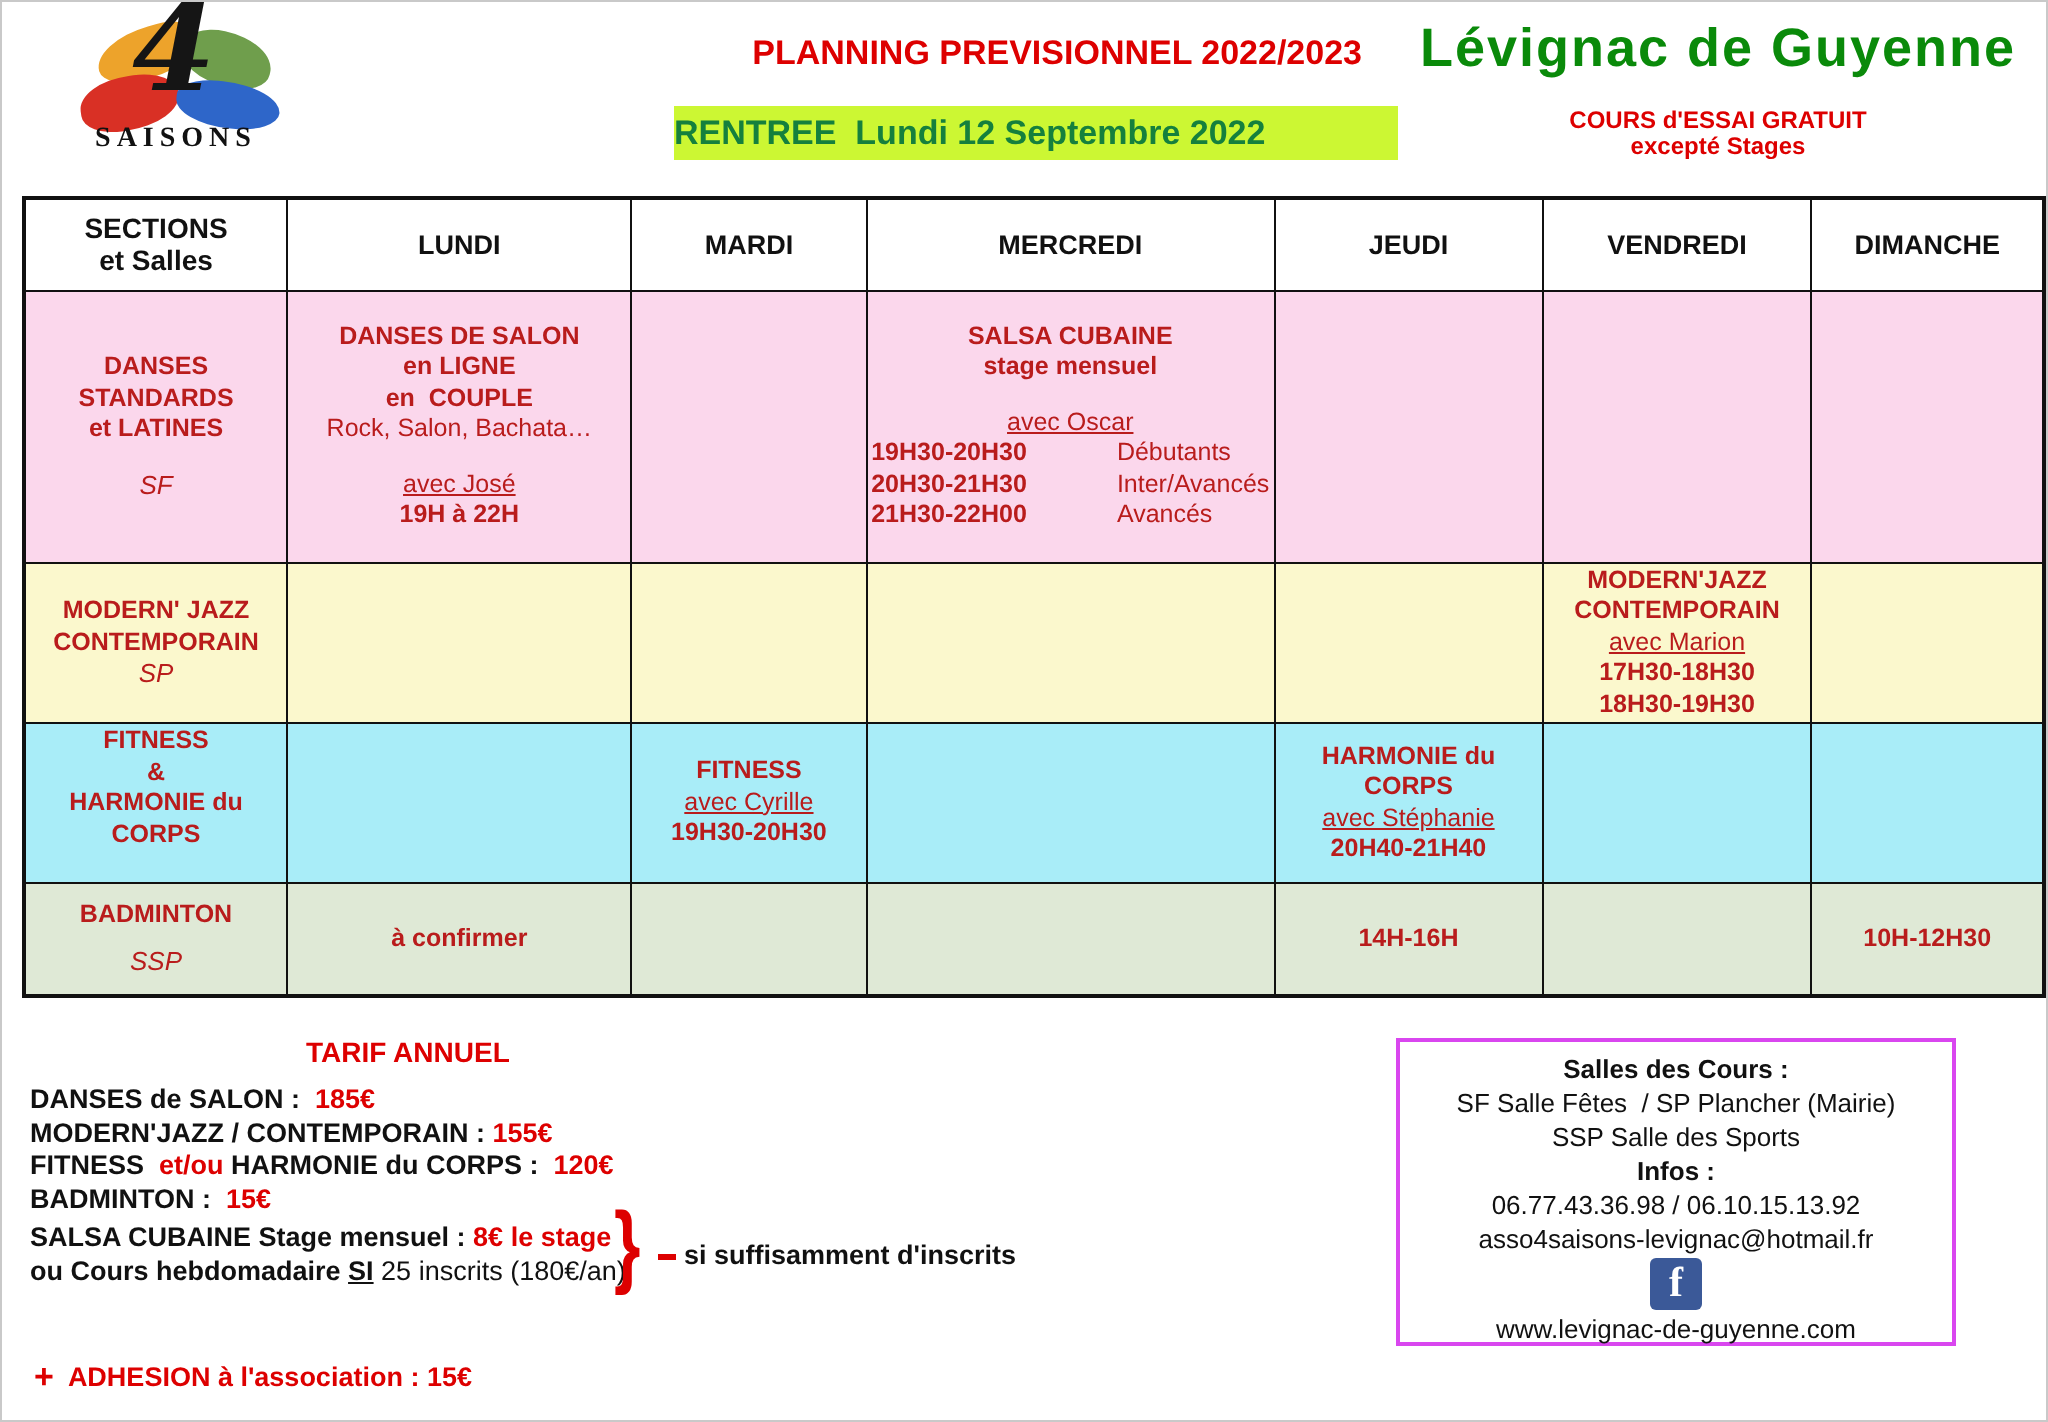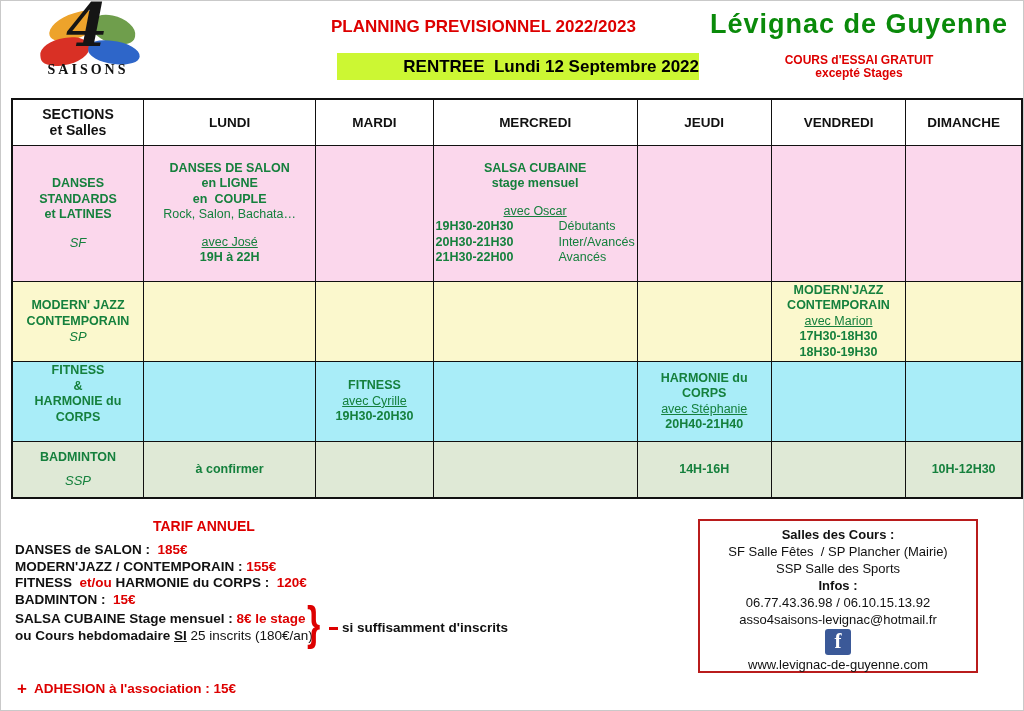--- a/index.html
+++ b/index.html
@@ -18,32 +18,32 @@
   
   #logo { left:35px; top:6px; width:112px; height:74px; }
   .blob { position:absolute; }
   .blob-orange { left:12px; top:7px;  width:50px; height:25px; background:#eda32b; border-radius:65% 35% 55% 45%; transform:rotate(-16deg); }
   .blob-green  { left:54px; top:9px;  width:46px; height:27px; background:#6f9e4c; border-radius:45% 60% 40% 60%; transform:rotate(12deg); }
   .blob-red    { left:4px;  top:31px; width:50px; height:27px; background:#d93025; border-radius:55% 45% 60% 40%; transform:rotate(-8deg); }
   .blob-blue   { left:52px; top:34px; width:52px; height:23px; background:#2e66c9; border-radius:40% 60% 45% 55%; transform:rotate(6deg); }
   #logo-number { position:absolute; left:30px; top:-12px; font-family:"DejaVu Serif", serif; font-style:italic; font-weight:bold; font-size:60px; color:#151515; line-height:1; }
   #logo-word { position:absolute; left:0; top:55px; width:104px; text-align:center; font-family:"Liberation Serif", serif; font-weight:bold; font-size:14px; letter-spacing:3px; color:#111; }
 
-  #main-title { left:330px; top:16px; width:350px; text-align:left; color:#dd0000; font-weight:bold; font-size:17px; }
+  #main-title { left:330px; top:16px; width:350px; text-align:right; color:#dd0000; font-weight:bold; font-size:17px; }
   #town-title { left:700px; top:8px; width:316px; text-align:center; color:#0a8a0a; font-weight:bold; font-size:27px; letter-spacing:1px; }
-  #rentree-bar { left:336px; top:52px; width:362px; height:27px; background:#ccf733; text-align:right; line-height:27px; font-weight:bold; font-size:17px; color:#000000; }
+  #rentree-bar { left:336px; top:52px; width:362px; height:27px; background:#ccf733; text-align:left; line-height:27px; font-weight:bold; font-size:17px; color:#15803d; }
   #trial { left:700px; top:53px; width:316px; text-align:center; color:#dd0000; font-weight:bold; font-size:12px; line-height:13px; }
 
   
   #planning-table { left:10px; top:97px; }
   table { border-collapse:collapse; table-layout:fixed; border:2px solid #111; }
   th, td { border:1px solid #111; text-align:center; vertical-align:middle; padding:1px 2px; overflow:hidden; }
   th { background:#ffffff; font-size:13.5px; color:#111; }
   th.corner { font-size:14px; }
-  td { font-size:12.5px; color:#15803d; line-height:15.5px; }
+  td { font-size:12.5px; color:#b91c1c; line-height:15.5px; }
   .row-pink  td { background:#fbd7ec; }
   .row-yellow td { background:#fbf8cd; }
   .row-cyan  td { background:#a9edf8; }
   .row-green td { background:#dfe9d6; }
   .line { display:block; white-space:pre; }
   .gap8  { display:block; height:8px; }
   .gap12 { display:block; height:12px; }
   .section-name { font-weight:bold; font-size:12.5px; }
   .salle { font-style:italic; font-size:13px; }
   .slots { display:inline-block; text-align:left; }
@@ -55,21 +55,21 @@
   #tarif-list { left:14px; top:541px; font-size:13.5px; font-weight:bold; color:#111; line-height:16.5px; }
   #salsa-block { left:14px; top:610px; font-size:13.5px; font-weight:bold; color:#111; line-height:16.5px; }
   #salsa-block .norm { font-weight:normal; }
   #brace { left:306px; top:600px; color:#dd0000; font-weight:bold; font-size:34px; transform:scaleY(1.35); line-height:44px; }
   #brace-dash { left:328px; top:626px; width:9px; height:3px; background:#dd0000; }
   #brace-note { left:341px; top:619px; font-size:13.5px; font-weight:bold; color:#111; }
   #adhesion { left:16px; top:678px; color:#dd0000; font-weight:bold; font-size:13.5px; }
   #adhesion .plus { font-size:17px; margin-right:7px; vertical-align:-1px; }
 
   
-  #info-box { left:697px; top:518px; width:280px; height:154px; border:2px solid #b91c1c; background:#fff;
+  #info-box { left:697px; top:518px; width:280px; height:154px; border:2px solid #d946ef; background:#fff;
               text-align:center; font-size:13px; color:#111; line-height:17px; padding-top:5px; }
   #fb-icon { display:inline-block; width:26px; height:26px; background:#3b5998; border-radius:3px; margin:1px 0;
              color:#fff; font-family:"Liberation Serif", serif; font-weight:bold; font-size:21px; line-height:25px; cursor:pointer; }
 </style>
 </head>
 <body>
 
 <div id="page">
 
   <div id="logo" class="abs">

